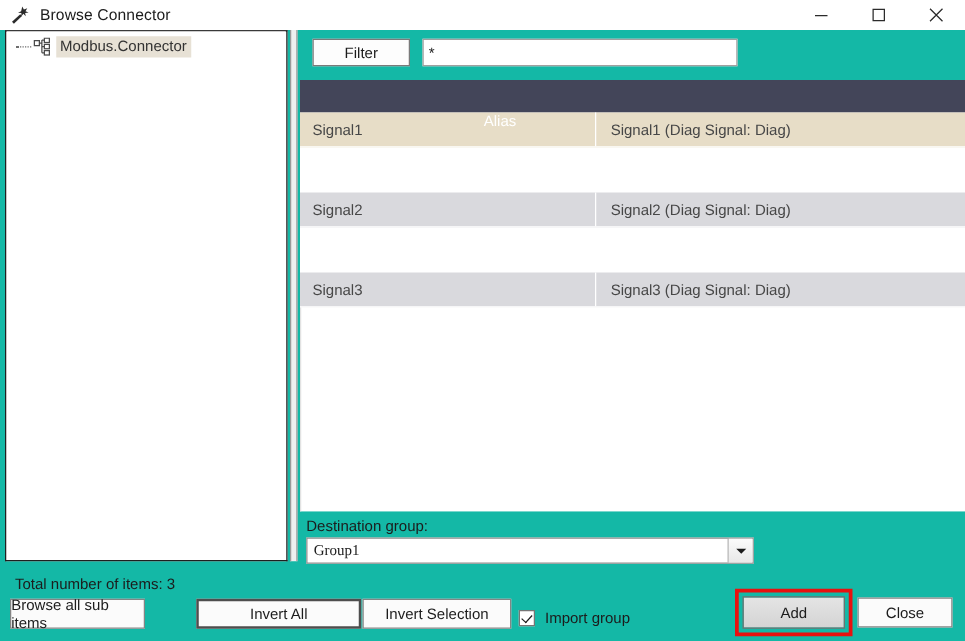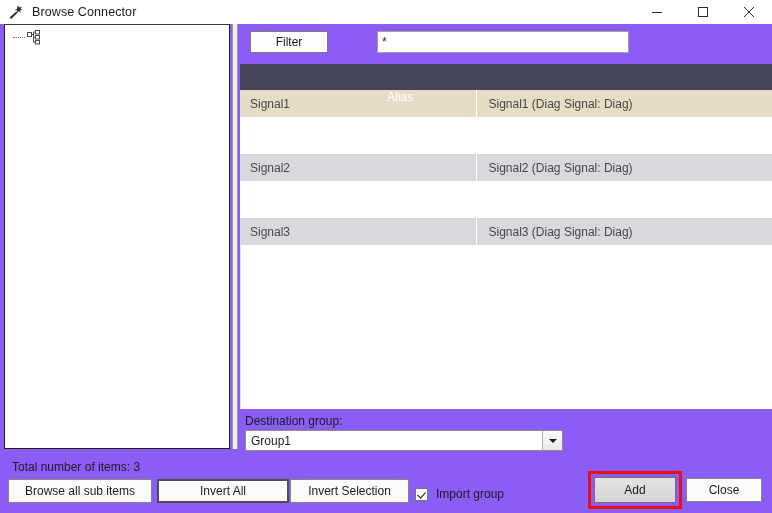--- a/index.html
+++ b/index.html
@@ -9,21 +9,21 @@
   }
   body {
     font-family: "Liberation Sans", sans-serif;
     -webkit-font-smoothing: antialiased;
   }
   #app {
     position: relative;
     width: 772px;
     height: 513px;
     overflow: hidden;
-    background: #8b5cf6;
+    background: #14b8a6;
     font-size: 12px;
     color: #202020;
   }
 
   
   .titlebar {
     position: absolute;
     left: 0; top: 0;
     width: 772px; height: 24px;
     background: #ffffff;
@@ -116,21 +116,20 @@
   .right-pane {
     position: absolute;
     left: 240px; top: 24px;
     width: 532px; height: 425px;
   }
   .filter-row {
     position: absolute;
     left: 10px; top: 7px;
     display: flex;
     align-items: flex-end;
-    gap: 39px;
   }
   .filter-btn {
     width: 78px; height: 22px;
     background: #fdfdfd;
     border: 1px solid #7a7a7a;
     box-sizing: border-box;
     font-size: 12px;
     color: #1c1c1c;
     display: flex;
     align-items: center;
@@ -211,26 +210,27 @@
   
   .dest-label {
     position: absolute;
     left: 5px; top: 390px;
     font-size: 12px;
     color: #1c1c1c;
   }
   .combo {
     position: absolute;
     left: 5px; top: 406px;
-    width: 318px; height: 21px;
+    width: 358px; height: 21px;
     background: #ffffff;
     border: 1px solid #8d8d8d;
     box-sizing: border-box;
     display: flex;
     align-items: center;
+    font-family: Liberation Serif, serif;
   }
   .combo-text {
     padding-left: 5px;
     font-size: 12px;
     color: #1c1c1c;
     flex: 1 1 auto;
   }
   .combo-arrow {
     width: 19px; height: 19px;
     background: linear-gradient(#fbfbfb, #e8e8e8);
@@ -265,21 +265,21 @@
     display: flex;
     align-items: center;
     justify-content: center;
     font-family: "Liberation Sans", sans-serif;
   }
   .btn.focus { border: 2px solid #4e4e4e; background: #fbfbfb; }
   .btn.pressed {
     background: linear-gradient(#e4e4e4, #d4d4d4);
     border: 1px solid #707070;
   }
-  #btn-browse-sub { left: 8px; top: 479px; width: 144px; height: 24px; }
+  #btn-browse-sub { left: 8px; top: 479px; width: 108px; height: 24px; }
   #btn-select-all { left: 157px; top: 479px; width: 132px; height: 24px; }
   #btn-invert     { left: 290px; top: 479px; width: 119px; height: 24px; }
   #btn-add        { left: 594px; top: 477px; width: 82px; height: 26px; }
   #btn-close      { left: 686px; top: 478px; width: 76px; height: 24px; }
 
   .red-box {
     position: absolute;
     left: 588px; top: 471px;
     width: 94px; height: 38px;
     border: 3px solid #e8110f;
@@ -357,20 +357,21 @@
         <svg width="15" height="15" viewBox="0 0 15 15">
           <g stroke="#4a4a4a" stroke-width="1" fill="#ffffff">
             <rect x="1.5" y="2.5" width="4" height="4"></rect>
             <rect x="9.5" y="0.5" width="4" height="3.5"></rect>
             <rect x="9.5" y="5.5" width="4" height="3.5"></rect>
             <rect x="9.5" y="10.5" width="4" height="3.5"></rect>
           </g>
           <path d="M6 4.5 L7.5 4.5 M7.5 2 L7.5 12.2 M7.5 2 L9.5 2 M7.5 7.2 L9.5 7.2 M7.5 12.2 L9.5 12.2" stroke="#4a4a4a" stroke-width="1" fill="none"></path>
         </svg>
       </span>
+      <span class="node-label">Modbus.Connector</span>
     </div>
   </div>
 
   <div class="splitter"></div>
 
   <div class="right-pane">
 
     <div class="filter-row">
       <div class="filter-btn">Filter</div>
       <input class="filter-input" type="text" value="*" style="">

